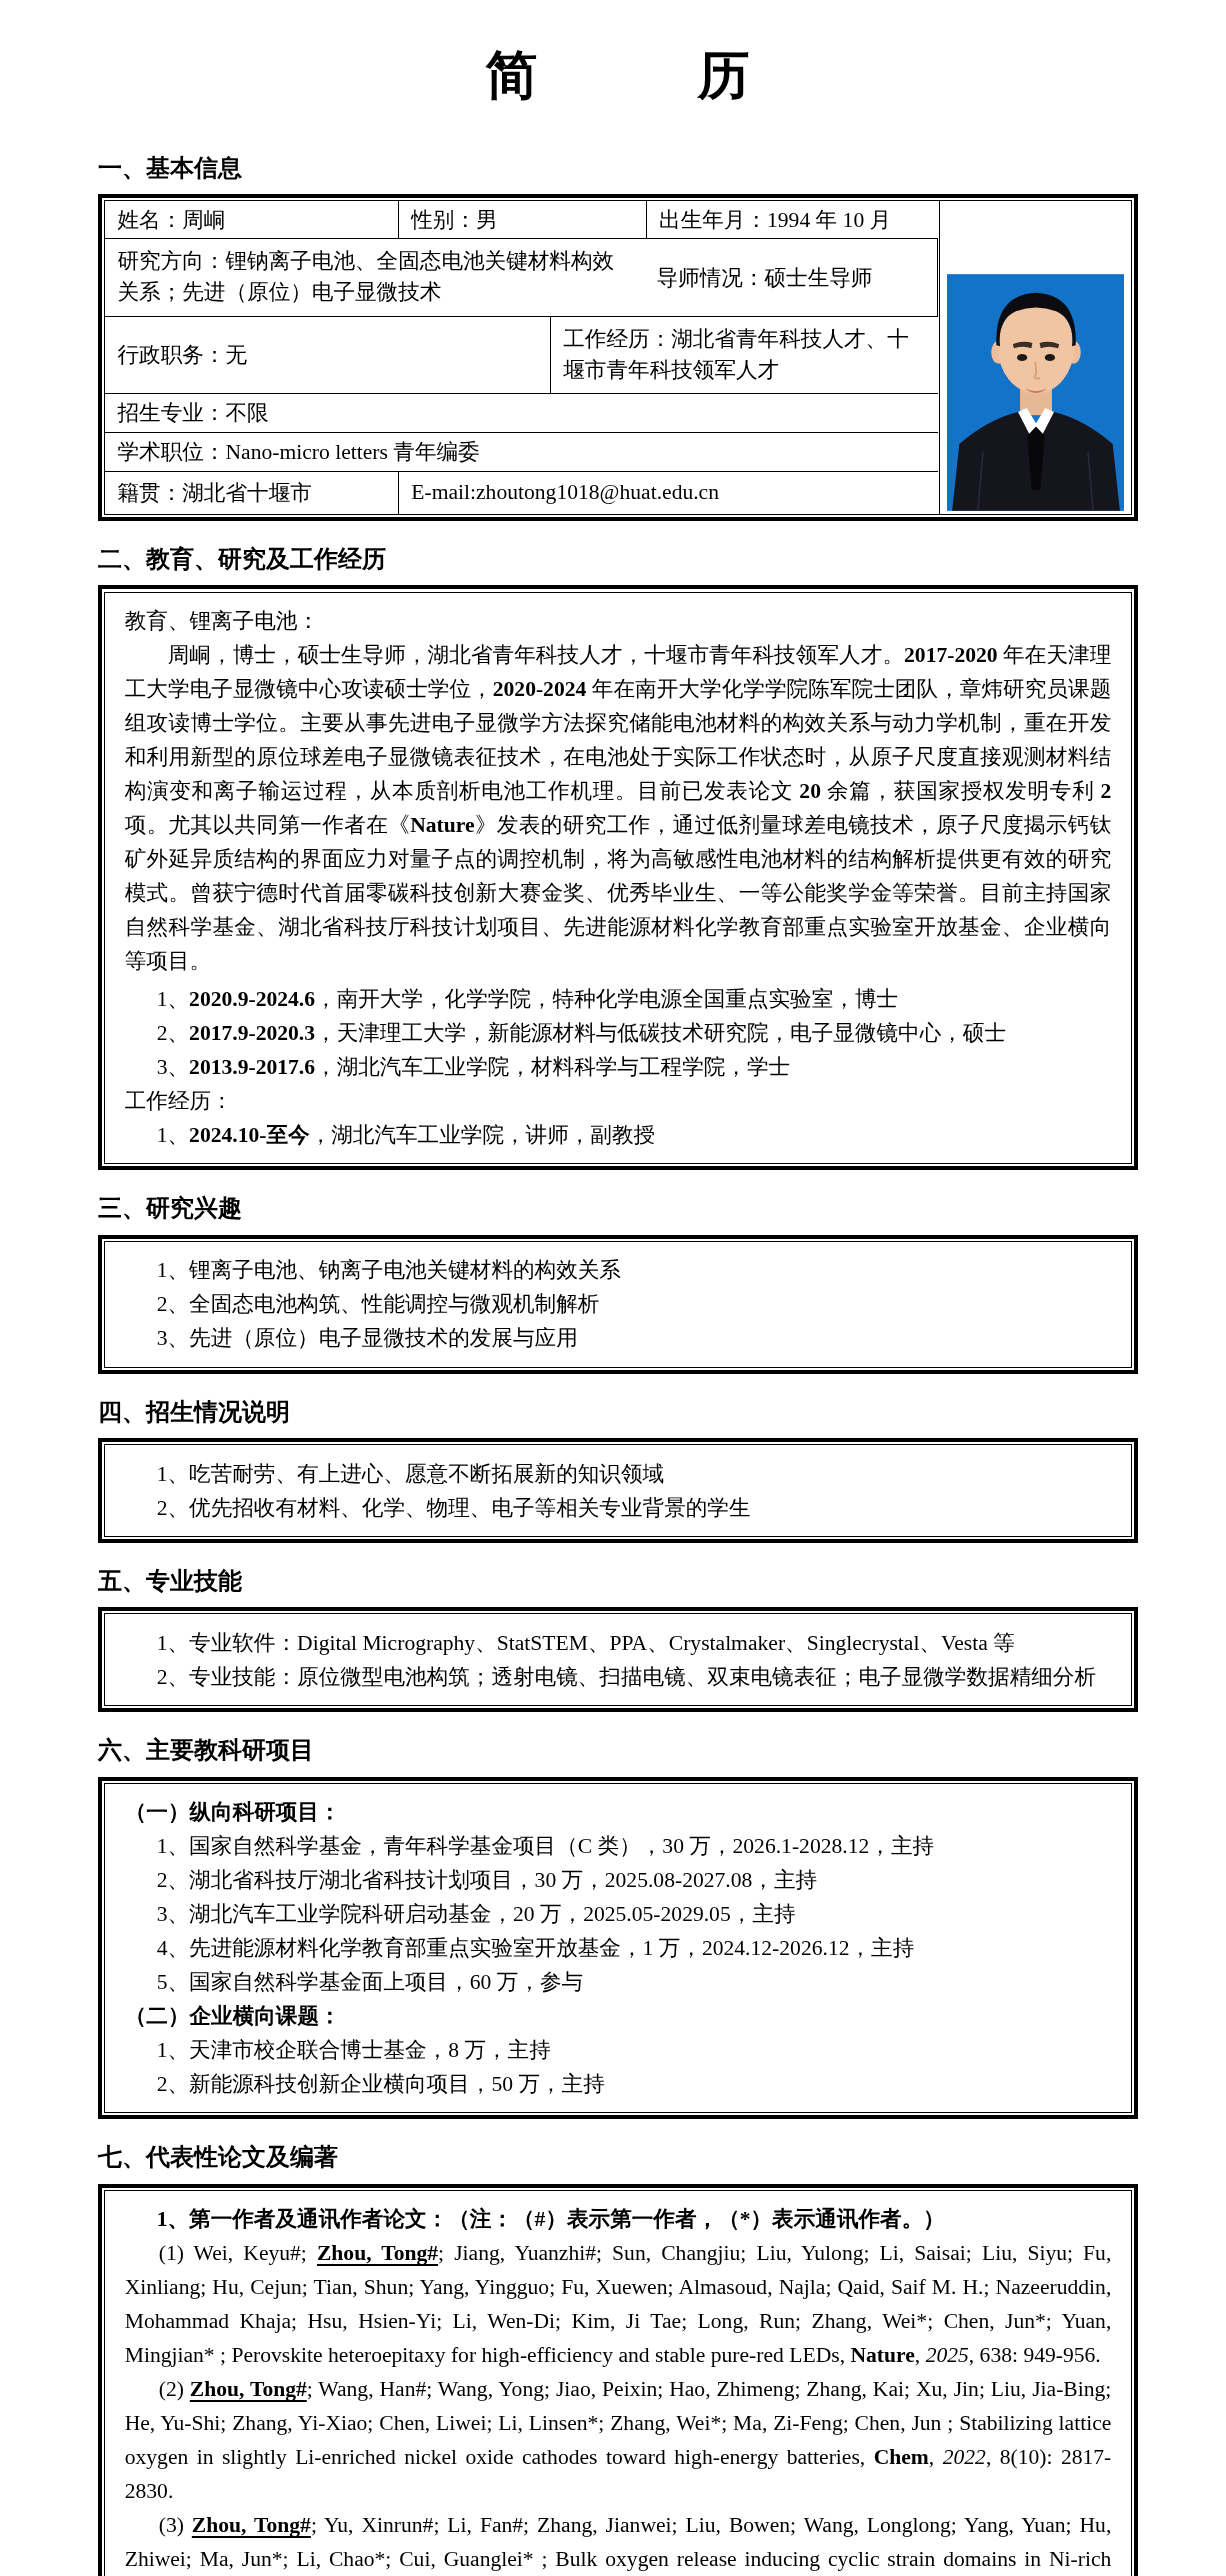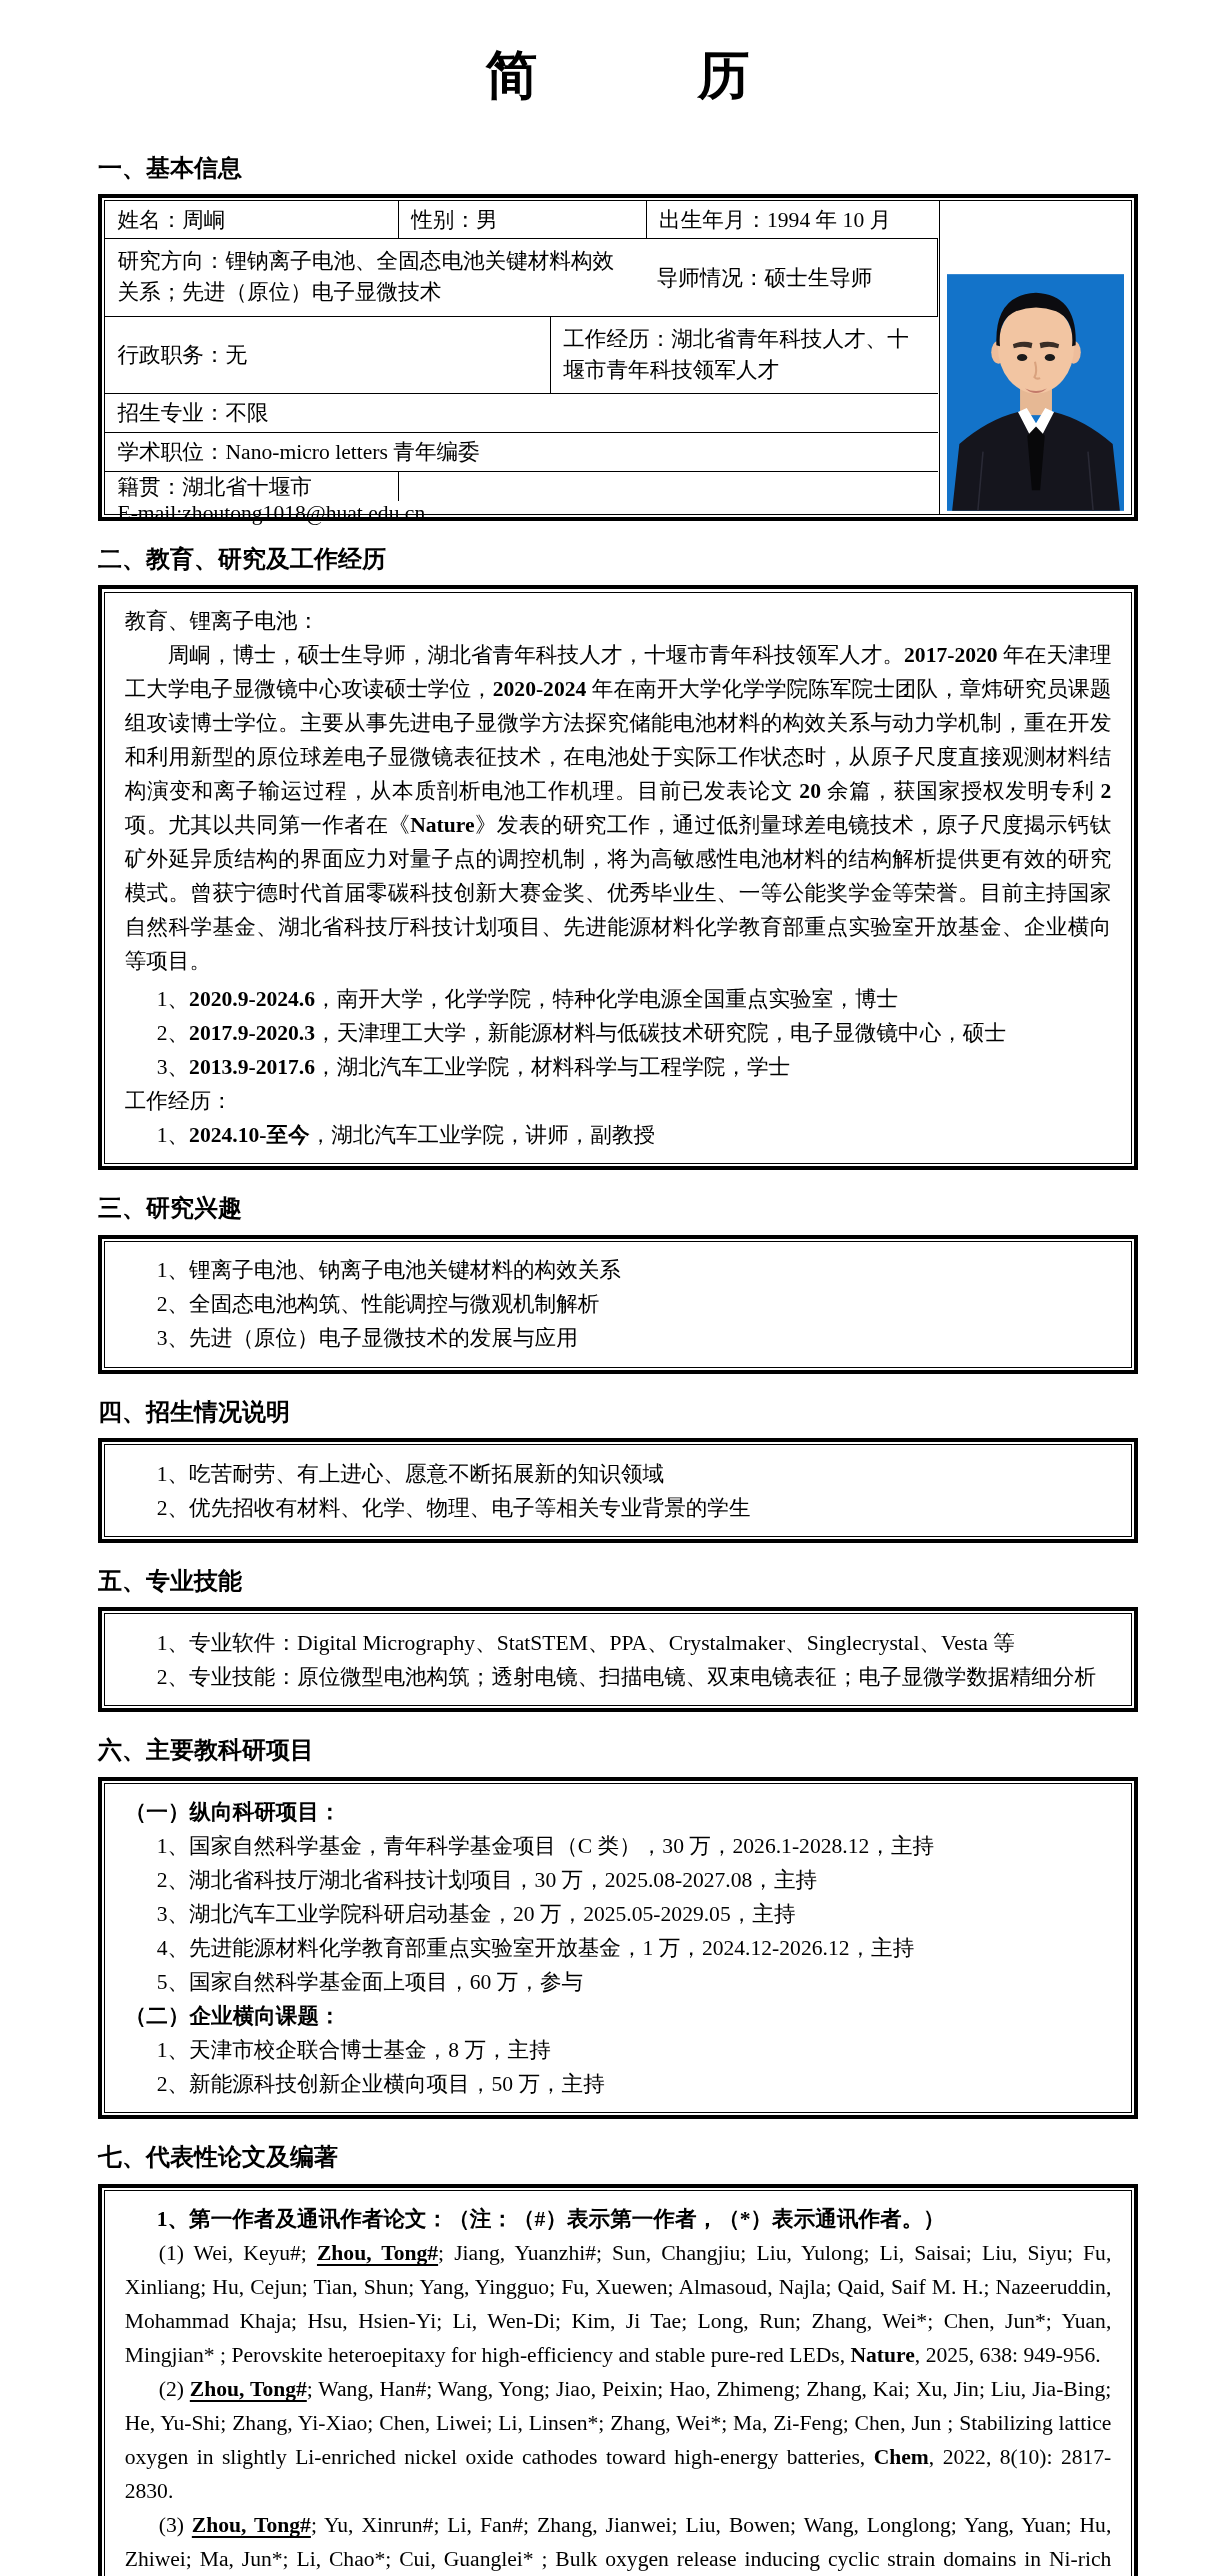--- a/index.html
+++ b/index.html
@@ -21,25 +21,25 @@
   .dbox{border:4.1px solid #000;padding:2.1px;}
   .dbox .inner{border:1px solid #000;padding:11.3px 19.6px;}
   .item{line-height:34px;padding-left:32px;}
   .flushlabel{line-height:34px;}
   .numlabel{line-height:34px;padding-left:32px;font-weight:bold;}
   .grouptitle{line-height:34px;font-weight:bold;}
   .para{line-height:34px;text-indent:34px;text-align:justify;margin:0;}
   .justpara{line-height:34px;text-indent:43px;text-align:justify;margin:0 0 4.1px 0;}
   .b{font-weight:bold;}
   .u{text-decoration:underline;text-underline-offset:4.1px;text-decoration-thickness:1.5px;}
-  .i{margin-top:13px;}
+  .i{font-style:italic;margin-top:13px;}
   
   .table-inner{border:1px solid #000;position:relative;padding:0;}
   .irow{display:flex;margin-right:193px;border-bottom:1.5px solid #000;align-items:stretch;}
-  .irow.last{border-bottom:none;flex-direction:column;}
+  .irow.last{border-bottom:none;}
   .icell{border-right:1.5px solid #000;padding:0 12.4px;display:flex;align-items:center;white-space:normal;}
   .icell.end{border-right:none;flex:1;}
   .w520{width:268px;flex:none;}
   .w430{width:222px;flex:none;}
   .w815{width:420px;flex:none;}
   .h72{height:37px;}
   .h148{min-height:76px;}
   .h74{height:38px;}
   .h82{height:42px;}
   .wrapcell{display:block;padding-top:7.2px;padding-bottom:7.2px;line-height:31px;}

